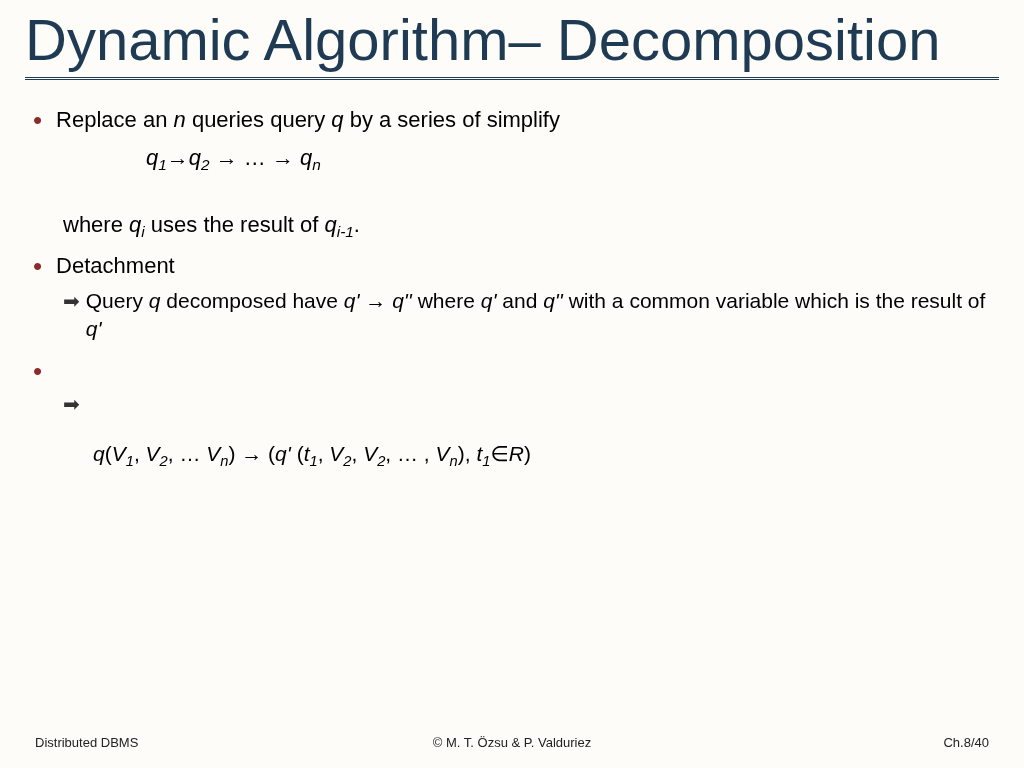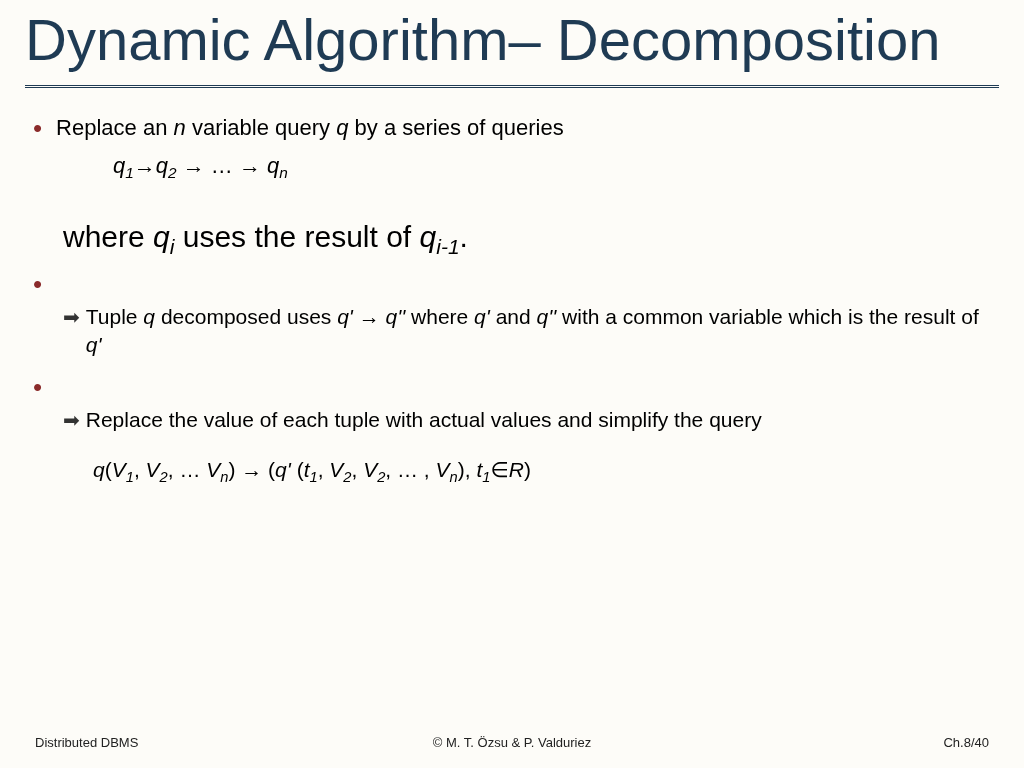--- a/index.html
+++ b/index.html
@@ -15,21 +15,21 @@
     width: 1024px;
     height: 768px;
     position: relative;
     padding: 10px 25px 0 25px;
   }
   .title {
     font-size: 58px;
     color: #1f3b54;
     line-height: 1.05;
     font-weight: normal;
-    margin-bottom: 14px;
+    margin-bottom: 6px;
   }
   .rule {
     border: none;
     border-top: 3px double #1f3b54;
     height: 4px;
     margin-bottom: 24px;
   }
   .content {
     padding-left: 8px;
   }
@@ -45,26 +45,26 @@
     margin-right: 14px;
     margin-top: 2px;
     flex-shrink: 0;
   }
   .btext {
     font-size: 22px;
     line-height: 1.35;
   }
   .indent1 {
     margin-left: 30px;
-    font-size: 30px;
+    font-size: 22px;
     margin-bottom: 10px;
     margin-top: 38px;
   }
   .formula {
-    margin-left: 80px;
+    margin-left: 113px;
     font-size: 22px;
     margin-top: 10px;
     margin-bottom: 10px;
     font-style: italic;
   }
   .formula .op { font-style: normal; }
   .sub-arrow {
     display: flex;
     align-items: flex-start;
     margin-left: 30px;
@@ -111,50 +111,50 @@
 
 <div class="slide">
   <h1 class="title">Dynamic Algorithm– Decomposition</h1>
   <hr class="rule">
 
   <div class="content">
 
     <div class="bullet-row">
       <span class="dot">•</span>
       <div class="btext">
-        <span>Replace an </span><span class="ital">n</span><span> variable query </span><span class="ital">q</span><span> by a series of queries</span>
+        <span>Replace an </span><span class="ital">n</span><span> queries query </span><span class="ital">q</span><span> by a series of simplify</span>
       </div>
     </div>
 
     <div class="formula">
       <span>q</span><sub>1</sub><span class="op">→</span><span>q</span><sub>2</sub><span class="op"> → … → </span><span>q</span><sub>n</sub>
     </div>
 
     <div class="indent1">
       <span>where </span><span class="ital">q</span><sub>i</sub><span> uses the result of </span><span class="ital">q</span><sub>i-1</sub><span>.</span>
     </div>
 
     <div class="bullet-row" style="margin-top:8px;">
       <span class="dot">•</span>
+      <div class="btext">Detachment</div>
     </div>
 
     <div class="sub-arrow">
       <span class="arrow-icon">➡</span>
       <div class="sub-text">
-        <span>Tuple </span><span class="ital">q</span><span> decomposed uses </span><span class="ital">q'</span><span> → </span><span class="ital">q''</span><span> where </span><span class="ital">q'</span><span> and </span><span class="ital">q''</span><span> with a common variable which is the result of </span><span class="ital">q'</span>
+        <span>Query </span><span class="ital">q</span><span> decomposed have </span><span class="ital">q'</span><span> → </span><span class="ital">q''</span><span> where </span><span class="ital">q'</span><span> and </span><span class="ital">q''</span><span> with a common variable which is the result of </span><span class="ital">q'</span>
       </div>
     </div>
 
     <div class="bullet-row" style="margin-top:12px;">
       <span class="dot">•</span>
     </div>
 
     <div class="sub-arrow">
       <span class="arrow-icon">➡</span>
-      <div class="sub-text">Replace the value of each tuple with actual values and simplify the query</div>
     </div>
 
     <div class="formula2">
       <span class="ital">q</span>(<span class="ital">V</span><sub>1</sub>, <span class="ital">V</span><sub>2</sub>, … <span class="ital">V</span><sub>n</sub>) → (<span class="ital">q'</span> (<span class="ital">t</span><sub>1</sub>, <span class="ital">V</span><sub>2</sub>, <span class="ital">V</span><sub>2</sub>, … , <span class="ital">V</span><sub>n</sub>), <span class="ital">t</span><sub>1</sub>∈<span class="ital">R</span>)
     </div>
 
   </div>
 
   <div class="footer">
     <span>Distributed DBMS</span>

